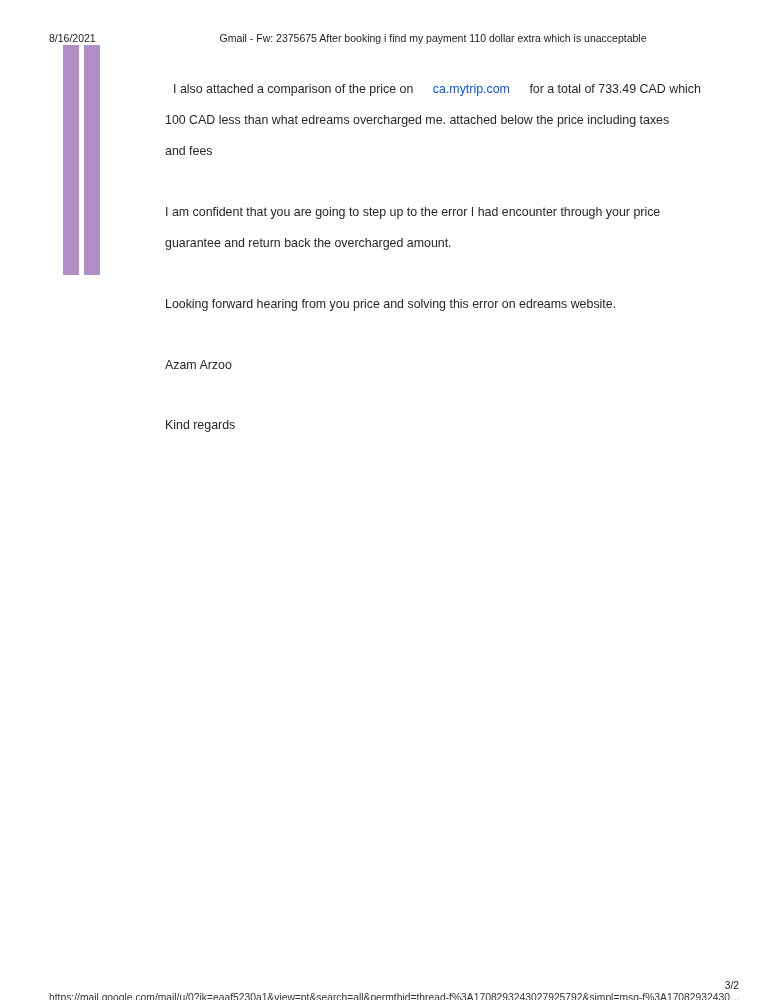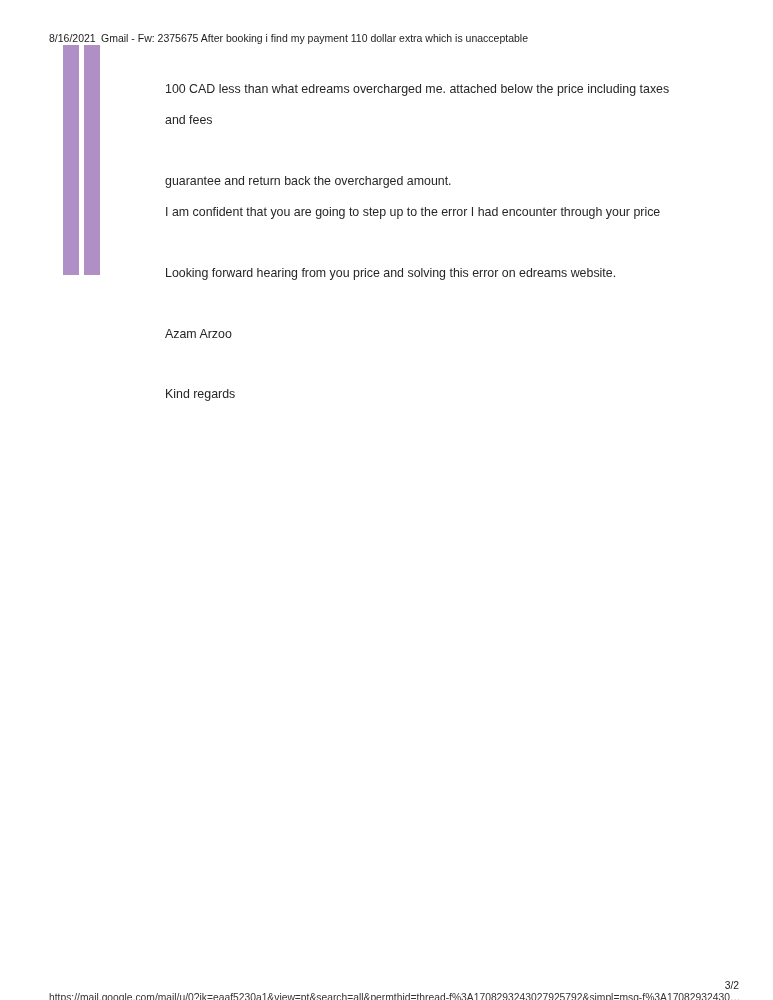--- a/index.html
+++ b/index.html
@@ -14,21 +14,21 @@
     font-family:"Liberation Sans","DejaVu Sans",sans-serif;
     color:var(--body-text);
     position:relative;
     overflow:hidden;
   }
   .page{position:absolute;inset:0;background:#fff;}
 
   
   .print-header{position:absolute;top:16px;left:0;right:0;height:14px;font-size:10.5px;color:#222;}
   .print-date{position:absolute;left:33px;top:0;white-space:nowrap;}
-  .print-title{position:absolute;left:85px;right:8px;top:0;text-align:left;white-space:nowrap;color:#1c1c1c;}
+  .print-title{position:absolute;left:85px;right:8px;top:0;text-align:center;white-space:nowrap;color:#1c1c1c;}
 
   
   .quote-bar{position:absolute;top:37px;height:230px;width:1.5px;background:var(--quote-bar);}
   .quote-bar.outer{left:55px;}
   .quote-bar.inner{left:76px;}
 
   
   .email-body{
     position:absolute;left:133px;top:50px;width:570px;
     font-size:12.4px;line-height:15.2px;color:var(--body-text);
@@ -51,27 +51,28 @@
     <span class="print-date">8/16/2021</span>
     <span class="print-title">Gmail - Fw: 2375675 After booking i find my payment 110 dollar extra which is unacceptable</span>
   </div>
 
   <div class="quote-bar outer"></div>
   <div class="quote-bar inner"></div>
 
   <div class="email-body">
 
     <div class="para">
+      <div class="line"><span>I also attached a comparison of the price on </span><a class="link">ca.mytrip.com</a><span> for a total of 733.49 CAD which</span></div>
       <div class="line">100 CAD less than what edreams overcharged me. attached below the price including taxes</div>
       <div class="line">and fees</div>
     </div>
 
     <div class="para">
+      <div class="line">I am confident that you are going to step up to the error I had encounter through your price</div>
       <div class="line">guarantee and return back the overcharged amount.</div>
-      <div class="line">I am confident that you are going to step up to the error I had encounter through your price</div>
     </div>
 
     <div class="para">
       <div class="line">Looking forward hearing from you price and solving this error on edreams website.</div>
     </div>
 
     <div class="para">
       <div class="line">Azam Arzoo</div>
     </div>
 

